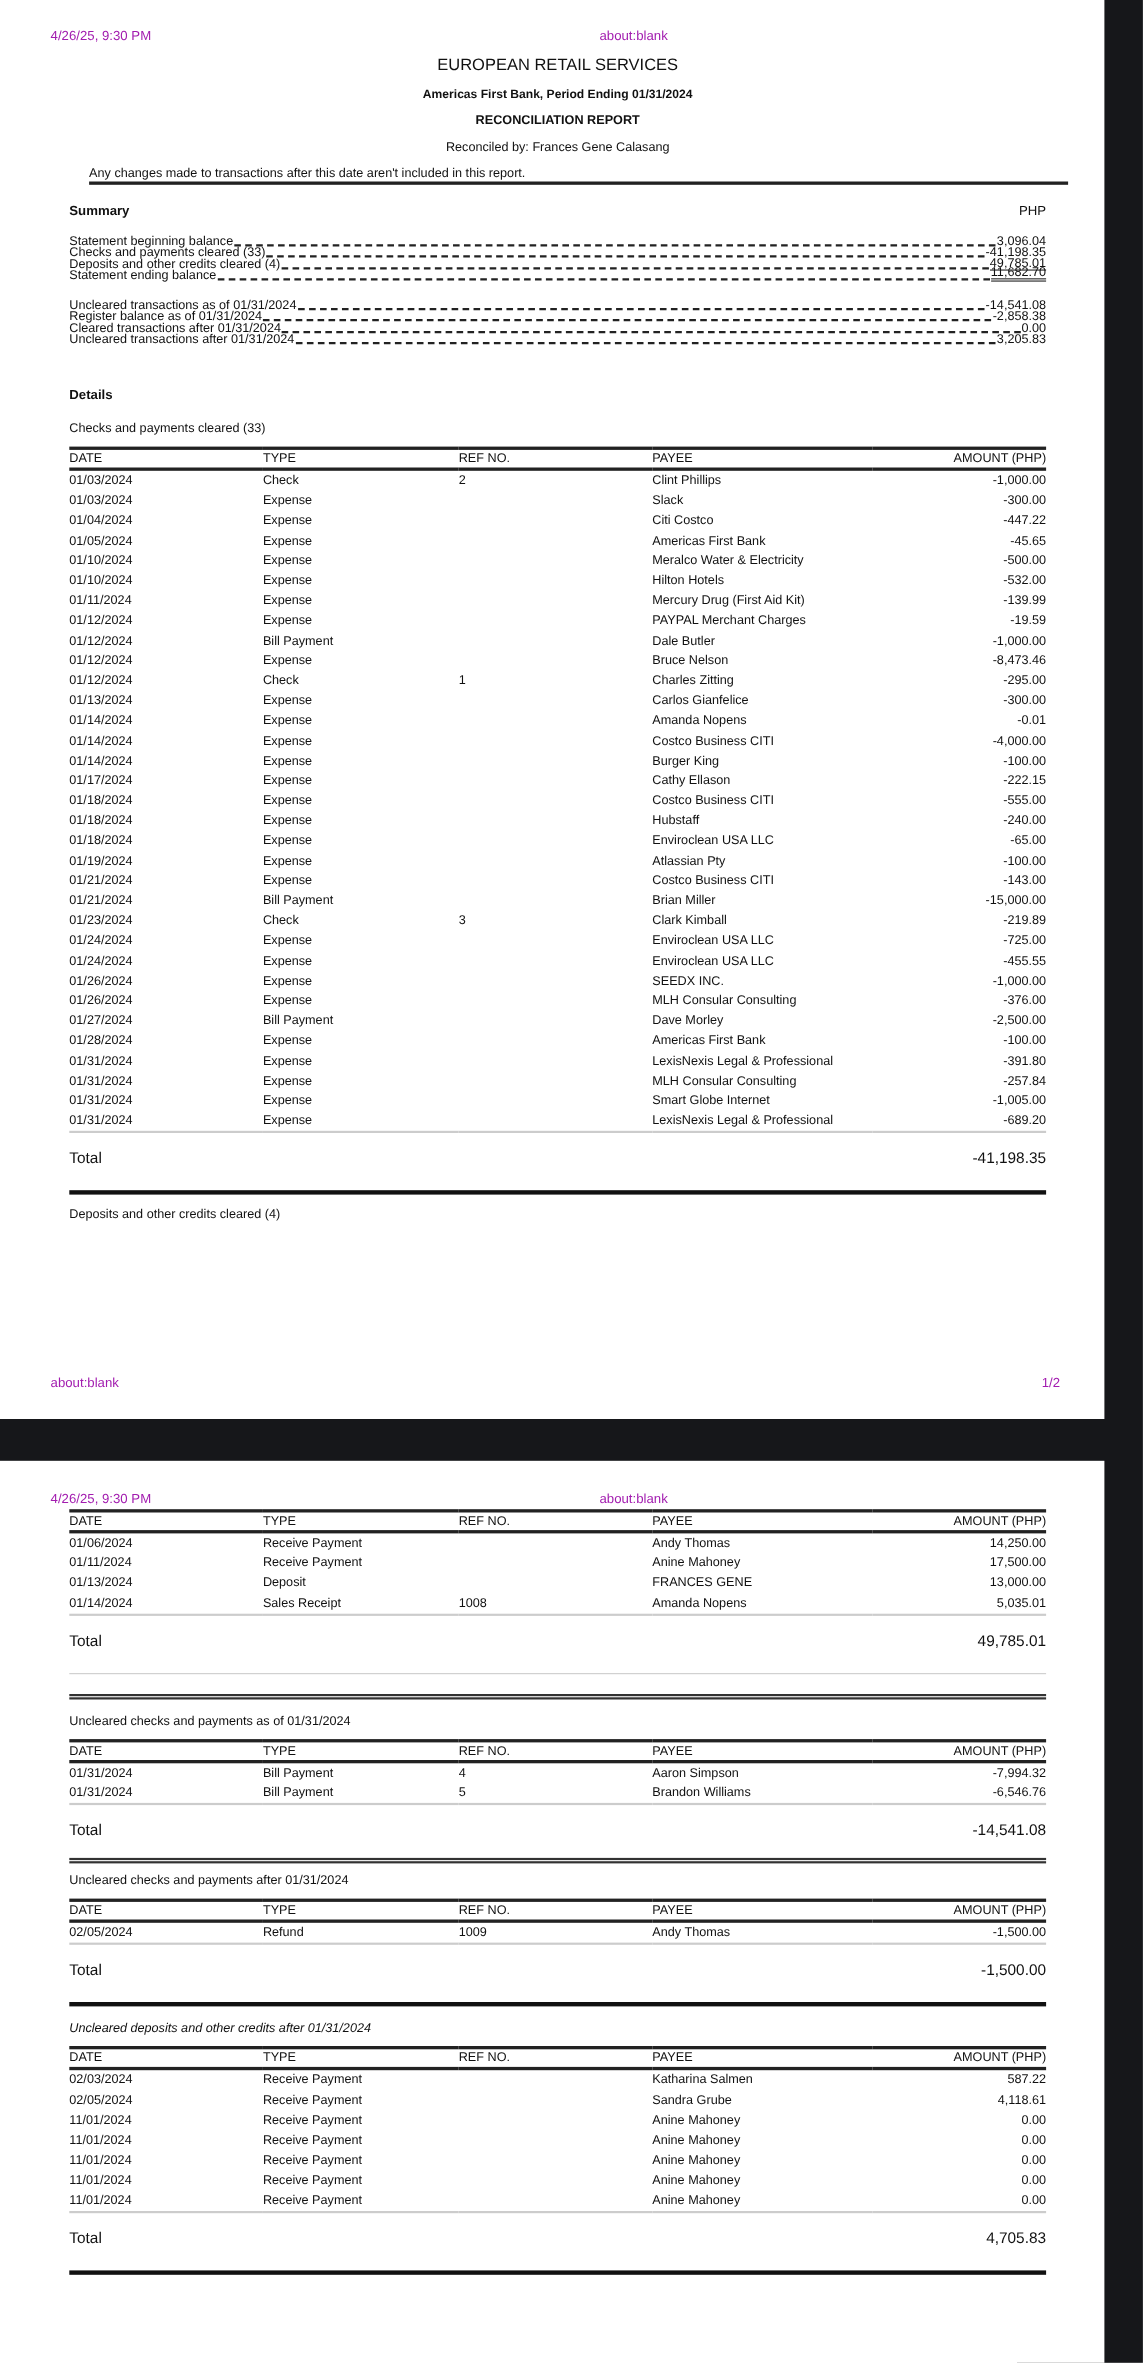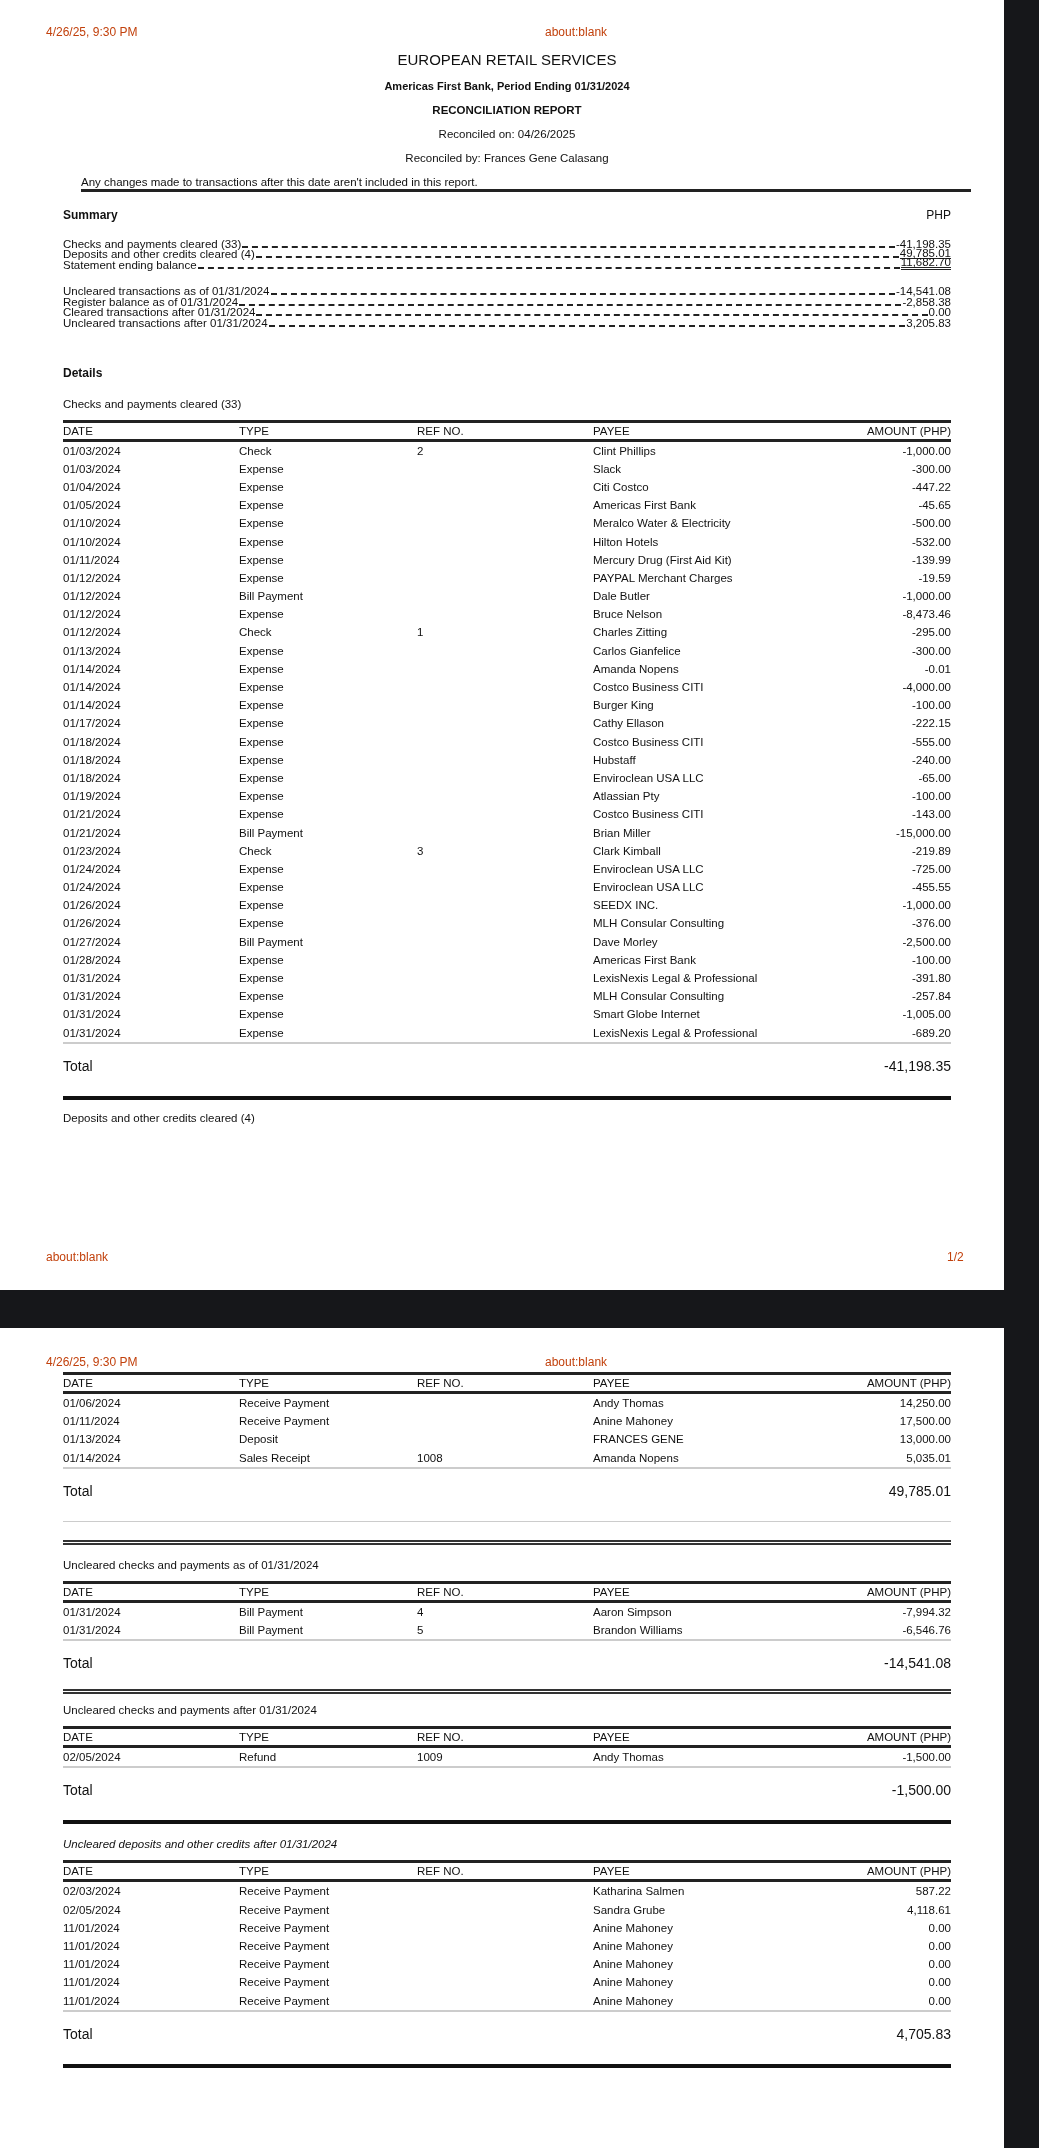--- a/index.html
+++ b/index.html
@@ -3,21 +3,21 @@
 <meta charset="utf-8">
 <style>
   html, body { margin:0; padding:0; }
   body {
     width:1039px; height:2148px; background:#16171a; position:relative; overflow:hidden;
     font-family:"Liberation Sans", sans-serif; color:#111;
   }
   .page { position:absolute; left:0; width:1004px; background:#fff; }
   #page1 { top:0; height:1290px; }
   #page2 { top:1328px; height:820px; }
-  .hdr { position:absolute; font-size:12px; color:#c2410c; }
+  .hdr { position:absolute; font-size:12px; color:#a21caf; }
   .content { position:absolute; left:63px; width:888px; }
   .center { text-align:center; }
   .title1 { font-size:15px; margin-top:0; }
   .title2 { font-size:11px; font-weight:bold; margin-top:12px; }
   .title3 { font-size:11.5px; font-weight:bold; margin-top:12px; }
   .title4 { font-size:11.5px; margin-top:12px; }
   .disclaimer { font-size:11.5px; border-bottom:3px solid #222; padding-bottom:1px; margin-top:12px; width:890px; margin-left:18px; }
   .sum-head { display:flex; justify-content:space-between; font-size:12px; margin-top:16px; }
   .sum-head .lbl { font-weight:bold; }
   .sum-block { margin-top:16px; }
@@ -44,30 +44,34 @@
 <body>
 
 <div class="page" id="page1">
   <span class="hdr" style="left:46px;top:25px;">4/26/25, 9:30 PM</span>
   <span class="hdr" style="left:545px;top:25px;">about:blank</span>
 
   <div class="content" style="top:51px;">
     <div class="center title1">EUROPEAN RETAIL SERVICES</div>
     <div class="center title2">Americas First Bank, Period Ending 01/31/2024</div>
     <div class="center title3">RECONCILIATION REPORT</div>
-    <div class="center title4">Reconciled on: 04/26/2025</div>
     <div class="center title4">Reconciled by: Frances Gene Calasang</div>
     <div class="disclaimer">Any changes made to transactions after this date aren't included in this report.</div>
 
     <div class="sum-head">
       <span class="lbl">Summary</span>
       <span>PHP</span>
     </div>
 
     <div class="sum-block" id="sum-g1">
+        <div class="sum-row">
+          <span class="lbl">Statement beginning balance</span>
+          <span class="dots"></span>
+          <span class="val">3,096.04</span>
+        </div>
         <div class="sum-row">
           <span class="lbl">Checks and payments cleared (33)</span>
           <span class="dots"></span>
           <span class="val">-41,198.35</span>
         </div>
         <div class="sum-row">
           <span class="lbl">Deposits and other credits cleared (4)</span>
           <span class="dots"></span>
           <span class="val ul">49,785.01</span>
         </div>

